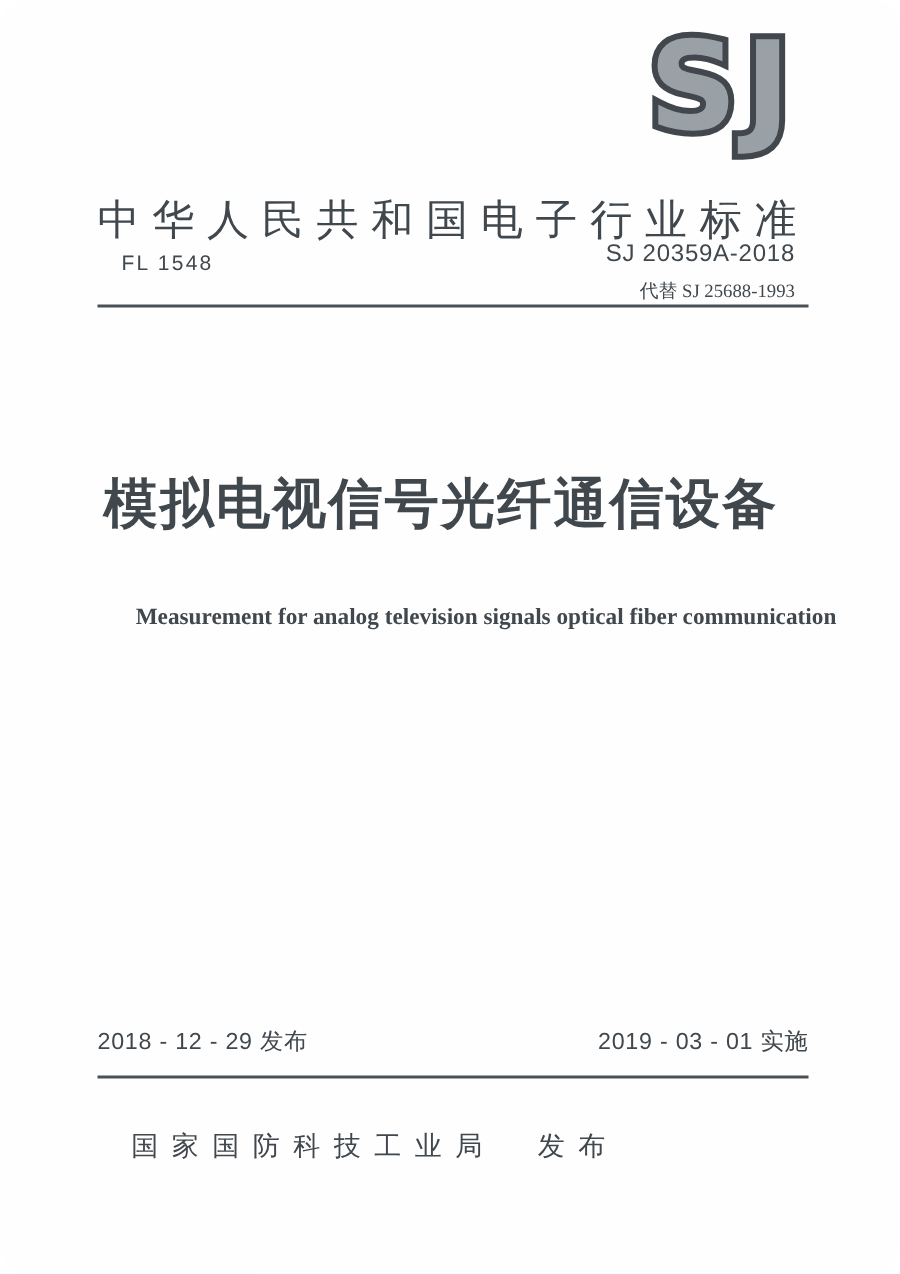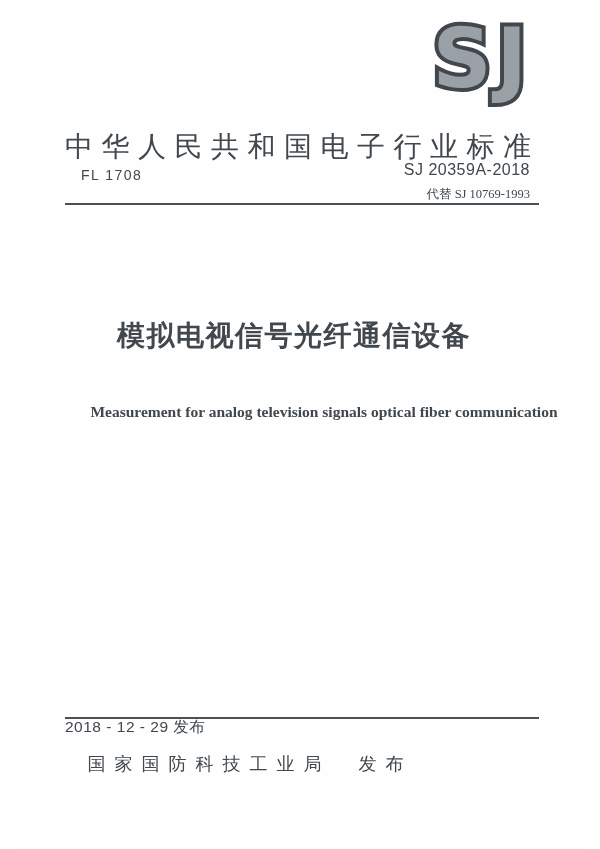--- a/index.html
+++ b/index.html
@@ -81,21 +81,21 @@
   .rule-top { top: 203px; }
   .rule-bottom { top: 717px; }
 
   .doc-title {
     position: absolute;
     top: 316px;
     left: 0;
     width: 588px;
     text-align: center;
     font-weight: bold;
-    font-size: 28px;
+    font-size: 36px;
     line-height: 39px;
     letter-spacing: 1.5px;
     color: var(--text, #40474d);
   }
 
   .doc-title-en {
     position: absolute;
     top: 399px;
     left: 0;
     width: 600px;
@@ -110,21 +110,20 @@
 
   .date-row {
     position: absolute;
     top: 684px;
     left: 65px;
     width: 474px;
     display: flex;
     justify-content: space-between;
     font-size: 15.5px;
     letter-spacing: 0.5px;
-    margin-top: 33px;
   }
 
   .publisher {
     position: absolute;
     top: 752px;
     left: 0;
     width: 500px;
     text-align: center;
     font-size: 18px;
     letter-spacing: 9px;
@@ -134,37 +133,38 @@
 </style>
 </head>
 <body>
 
 <div class="page">
 
   <div class="logo">SJ</div>
 
   <div class="header-title">中华人民共和国电子行业标准</div>
 
-  <div class="fl-code">FL 1708</div>
+  <div class="fl-code">FL 1548</div>
 
   <div class="std-number">SJ 20359A-2018</div>
 
-  <div class="replaces">代替 SJ 10769-1993</div>
+  <div class="replaces">代替 SJ 25688-1993</div>
 
   <div class="rule rule-top"></div>
 
   <div class="doc-title">
     <div>模拟电视信号光纤通信设备</div>
   </div>
 
   <div class="doc-title-en">
     <div>Measurement for analog television signals optical fiber communication</div>
   </div>
 
   <div class="date-row">
     <span>2018 - 12 - 29 发布</span>
+    <span>2019 - 03 - 01 实施</span>
   </div>
 
   <div class="rule rule-bottom"></div>
 
   <div class="publisher">国家国防科技工业局  发布</div>
 
 </div>
 
 </body></html>

